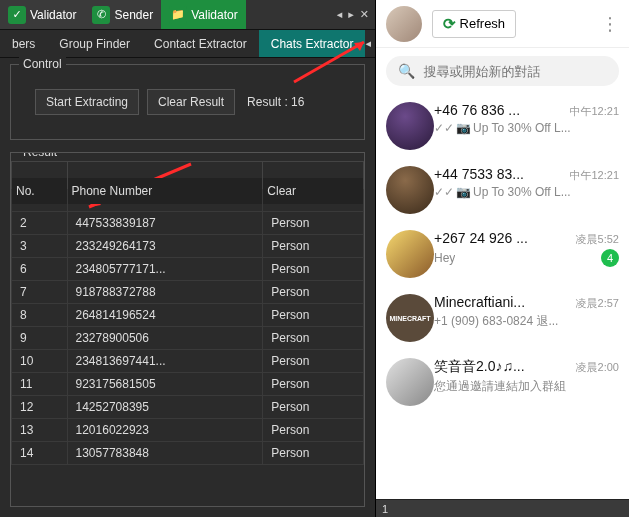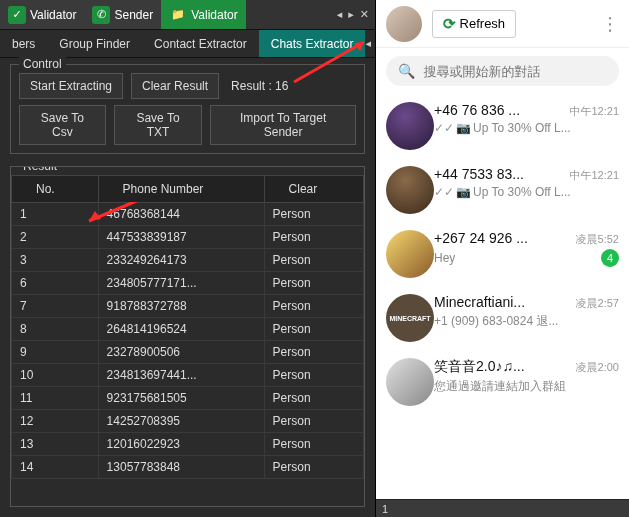--- a/index.html
+++ b/index.html
@@ -20,36 +20,36 @@
 .icon-folder { background: #1e8f3f; color: #fff; }
 .top-tabs-controls { margin-left: auto; display: flex; align-items: center; color: #ccc; font-size: 11px; padding-right: 6px; gap: 6px; }
 
 
 .sub-tabs { height: 28px; background: #2b2b2b; display: flex; align-items: center; border-bottom: 1px solid #111; }
 .sub-tab { padding: 5px 12px; color: #ddd; font-size: 12px; cursor: pointer; white-space: nowrap; height: 100%; display: flex; align-items: center; }
 .sub-tab.active { background: #0f766e; color: #fff; }
 .sub-tabs-controls { margin-left: auto; display: flex; align-items: center; color: #ccc; font-size: 11px; padding-right: 6px; gap: 6px; }
 
 
-.control-box { margin: 6px 10px; border: 1px solid #555; padding: 8px; position: relative; }
+.control-box { margin: 6px 10px; border: 1px solid #555; padding: 24px; position: relative; }
 .control-title { position: absolute; top: -8px; left: 8px; background: #2b2b2b; padding: 0 4px; color: #ddd; font-size: 12px; }
 .control-row { display: flex; gap: 8px; align-items: center; margin-bottom: 6px; }
 .control-row:last-child { margin-bottom: 0; }
 .btn { background: #333; color: #ddd; border: 1px solid #555; padding: 5px 10px; font-size: 12px; cursor: pointer; }
 .result-text { color: #ddd; font-size: 12px; margin-left: 4px; }
 
 
 .arrow { position: absolute; pointer-events: none; }
 
 
 .result-box { margin: 6px 10px 10px; border: 1px solid #555; flex: 1; display: flex; flex-direction: column; overflow: hidden; position: relative; }
 .result-title { position: absolute; top: -8px; left: 8px; background: #2b2b2b; padding: 0 4px; color: #ddd; font-size: 12px; z-index: 2; }
 .table-wrap { margin-top: 8px; overflow: auto; flex: 1; }
 table { width: 100%; border-collapse: collapse; color: #ddd; font-size: 12px; }
-th { background: #222; border: 1px solid #444; padding: 6px 24px; text-align: left; font-weight: normal; position: sticky; top: 0; }
+th { background: #222; border: 1px solid #444; padding: 6px 4px; text-align: left; font-weight: normal; position: sticky; top: 16px; }
 td { border: 1px solid #3a3a3a; padding: 4px 8px; }
 
 
 .right-header { height: 48px; display: flex; align-items: center; padding: 0 10px; gap: 10px; border-bottom: 1px solid #eee; }
 .avatar-round { width: 36px; height: 36px; border-radius: 50%; background: linear-gradient(135deg,#d8c8b8,#a08878); }
 .refresh-btn { display: flex; align-items: center; gap: 4px; border: 1px solid #ccc; padding: 4px 10px; border-radius: 3px; font-size: 13px; cursor: pointer; background: #fff; }
 .refresh-icon { color: #1e8f3f; font-weight: bold; font-size: 15px; }
 .menu-dots { margin-left: auto; color: #888; font-size: 18px; cursor: pointer; }
 
 .search-box { margin: 8px 10px; background: #f2f2f2; border-radius: 18px; padding: 7px 12px; display: flex; align-items: center; gap: 8px; }
@@ -113,25 +113,20 @@
   <div class="control-box">
     <div class="control-title">Control</div>
     <svg class="arrow" style="top:-28px; right:-20px;" width="100" height="50">
         <line x1="10" y1="45" x2="80" y2="5" stroke="#ff2a2a" stroke-width="3"></line>
         <polygon points="80,5 70,6 76,14" fill="#ff2a2a"></polygon>
       </svg>
     <div class="control-row">
       <button class="btn">Start Extracting</button>
       <button class="btn">Clear Result</button>
       <span class="result-text">Result : 16</span>
-    </div>
-    <div class="control-row">
-      <button class="btn">Save To Csv</button>
-      <button class="btn">Save To TXT</button>
-      <button class="btn">Import To Target Sender</button>
     </div>
   </div>
 
   <div class="result-box">
     <div class="result-title">Result</div>
     <svg class="arrow" style="top:6px; left:60px;" width="130" height="60">
         <line x1="120" y1="5" x2="18" y2="48" stroke="#ff2a2a" stroke-width="3"></line>
         <polygon points="18,48 30,46 24,38" fill="#ff2a2a"></polygon>
       </svg>
     <div class="table-wrap">

